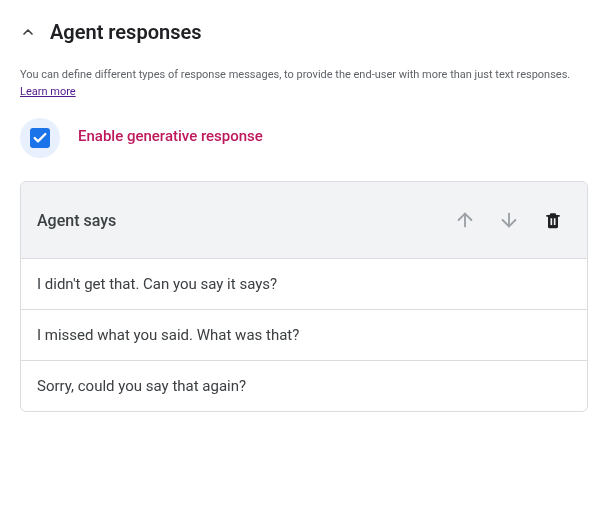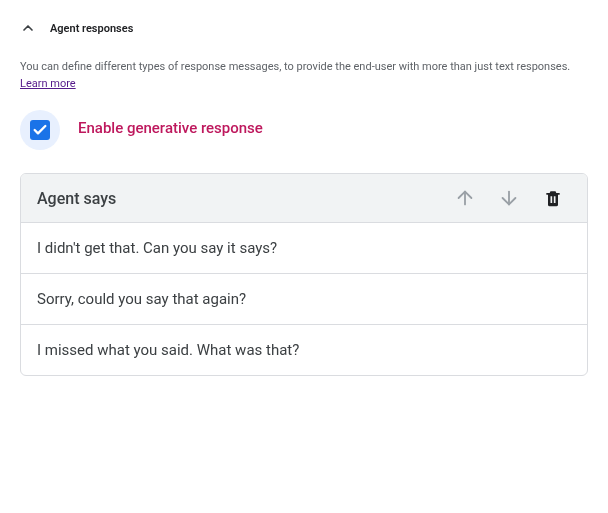--- a/index.html
+++ b/index.html
@@ -15,21 +15,21 @@
       align-items: center;
       gap: 14px;
       margin-bottom: 22px;
     }
     .chevron {
       display: inline-flex;
       color: #3c4043;
       cursor: pointer;
     }
     .section-title {
-      font-size: 11px;
+      font-size: 20px;
       font-weight: 600;
       color: #202124;
     }
     .description {
       font-size: 11px;
       line-height: 1.55;
       color: #5f6368;
       margin-bottom: 18px;
     }
     .learn-more {
@@ -80,21 +80,21 @@
     .agent-says-card {
       border: 1px solid #dadce0;
       border-radius: 6px;
       overflow: hidden;
     }
     .agent-says-header {
       background: #f1f3f4;
       border-bottom: 1px solid #dadce0;
       display: flex;
       align-items: center;
-      padding: 6px 16px;
+      padding: 20px 16px;
       gap: 8px;
     }
     .agent-says-title {
       font-size: 16px;
       font-weight: 500;
       flex: 1;
       color: #3c4043;
     }
     .icon-btn {
       width: 36px;
@@ -161,15 +161,15 @@
         <polyline points="19 12 12 19 5 12"></polyline>
       </svg>
     </span>
     <span class="icon-btn" style="color:#202124;">
       <svg width="20" height="20" viewBox="0 0 24 24" fill="currentColor">
         <path d="M6 7h12v13a2 2 0 0 1-2 2H8a2 2 0 0 1-2-2V7zm3 3v8h2v-8H9zm4 0v8h2v-8h-2zM9 4h6l1 2h4v2H4V6h4l1-2z"></path>
       </svg>
     </span>
   </div>
   <div class="response-row">I didn't get that. Can you say it says?</div>
+  <div class="response-row">I missed what you said. What was that?</div>
   <div class="response-row">Sorry, could you say that again?</div>
-  <div class="response-row">I missed what you said. What was that?</div>
 </div>
 
 </body></html>

